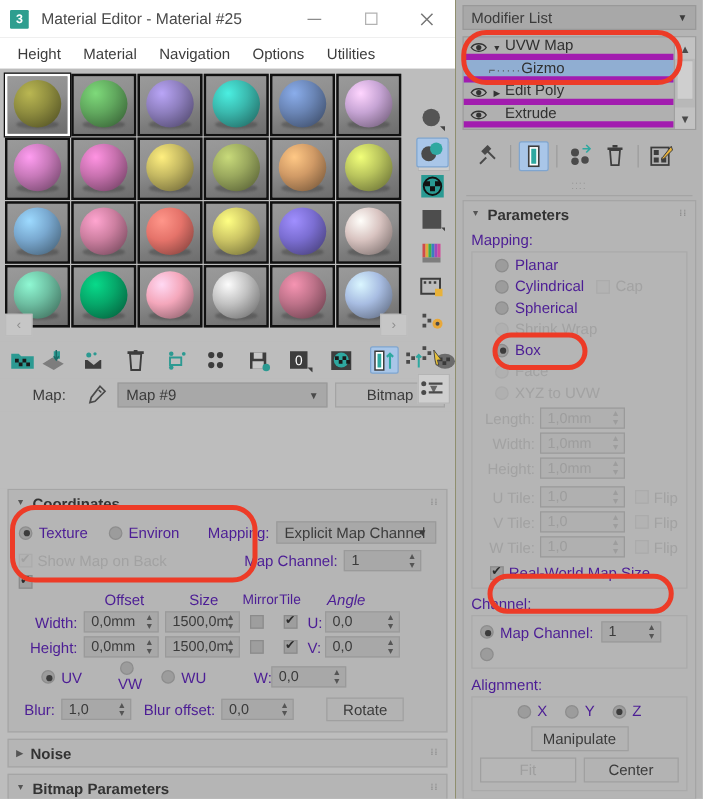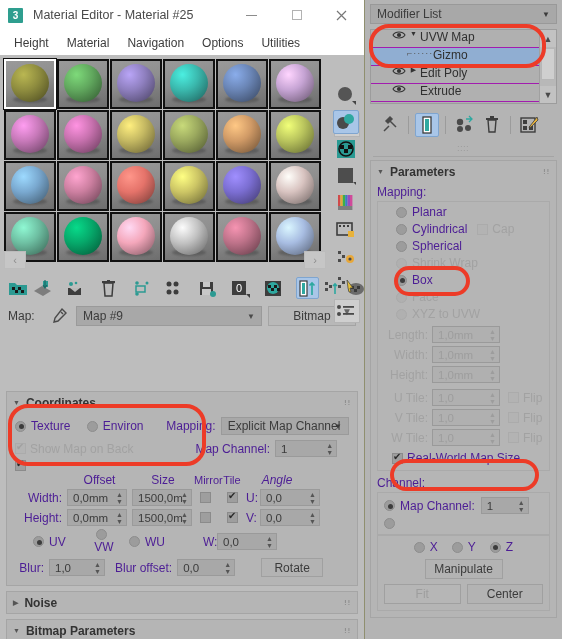--- a/index.html
+++ b/index.html
@@ -74,21 +74,21 @@
   
   .me-htools { height: 30px; background: #bdbdbd; display: flex;
                align-items: center; padding-left: 8px; gap: 3px; }
   .ht { width: 23px; height: 22px; display: flex; align-items: center; justify-content: center; }
   .ht.active { background: #a9c6e8; border: 1px solid #7fa5cf; border-radius: 2px; }
   .ht-sep { width: 1px; height: 17px; background: #9a9a9a; margin: 0 3px; }
 
   
   .map-row { height: 26px; background: #bdbdbd; display: flex;
              align-items: center; padding: 0 8px; gap: 6px; }
-  .map-lbl { font-size: 12px; color: #3b3b3b; width: 34px; }
+  .map-lbl { font-size: 12px; color: #3b3b3b; width: 34px; margin-left: 18px; }
   .eyedrop { width: 22px; height: 20px; display: flex; align-items: center; justify-content: center; }
   .map-combo { flex: 1; height: 20px; background: #a8a8a8; border: 1px solid #9a9a9a;
                display: flex; align-items: center; padding: 0 6px;
                font-size: 12px; color: #3b3b3b; position: relative; }
   .map-combo .car { position: absolute; right: 6px; font-size: 8px; color: #4a4a4a; }
   .btn-bitmap { width: 88px; height: 20px; background: #b8b8b8; border: 1px solid #a4a4a4;
                 display: flex; align-items: center; justify-content: center;
                 font-size: 12px; color: #3b3b3b; }
 
   
@@ -142,23 +142,23 @@
   #cp { width: 197px; height: 639px; background: #b4b4b4;
         position: relative; overflow: hidden; }
   .cp-modlist { margin: 4px 5px 0 5px; height: 20px; background: #a8a8a8;
                 border: 1px solid #999; display: flex; align-items: center;
                 padding: 0 6px; font-size: 12px; color: #3b3b3b; position: relative; }
   .cp-modlist .car { position: absolute; right: 6px; font-size: 8px; }
 
   .stack { margin: 5px 5px 0 5px; background: #b0b0b0; border: 1px solid #9c9c9c;
            position: relative; height: 75px; }
   .stack-rows { position: absolute; left: 0; top: 0; right: 17px; bottom: 0; }
-  .srow { height: 18px; display: flex; align-items: flex-start;
-          padding-left: 20px; font-size: 12px; color: #303030;
-          border-bottom: 1px solid #a21caf; }
+  .srow { height: 18px; display: flex; align-items: flex-end;
+          padding-left: 4px; font-size: 12px; color: #303030;
+          border-bottom: 5px solid #a21caf; }
   .srow.sel { background: #90aed2; }
   .srow .eye { width: 16px; display: flex; align-items: center; justify-content: center; }
   .srow .tri { width: 13px; font-size: 7px; color: #333; display: flex;
                align-items: center; justify-content: center; }
   .srow .dots { width: 26px; font-size: 9px; color: #555; letter-spacing: 1px; }
   .stack-sb { position: absolute; right: 0; top: 0; bottom: 0; width: 17px;
               background: #b8b8b8; border-left: 1px solid #a0a0a0; }
   .sb-btn { height: 17px; display: flex; align-items: center; justify-content: center;
             font-size: 9px; color: #4a4a4a; background: #c2c2c2; }
   .sb-thumb { position: absolute; left: 1px; right: 1px; top: 18px; height: 32px;
@@ -875,20 +875,21 @@
             <div class="spin" style="width:48px;">
               <span>1</span>
               <span class="arrows">▲<br>▼</span>
             </div>
           </div>
           <div class="row" style="margin-bottom:0;">
             <span class="radio"></span>
           </div>
         </div>
 
+        <div class="lbl" style="margin:6px 0 2px 0;">Alignment:</div>
         <div class="grpbox" style="padding:4px 6px 6px 6px;">
           <div class="row" style="justify-content:center;margin-bottom:5px;">
             <span class="radio"></span>
             <span class="lbl" style="margin-right:14px;">X</span>
             <span class="radio"></span>
             <span class="lbl" style="margin-right:14px;">Y</span>
             <span class="radio on"></span>
             <span class="lbl">Z</span>
           </div>
           <div class="row" style="justify-content:center;margin-bottom:5px;">

